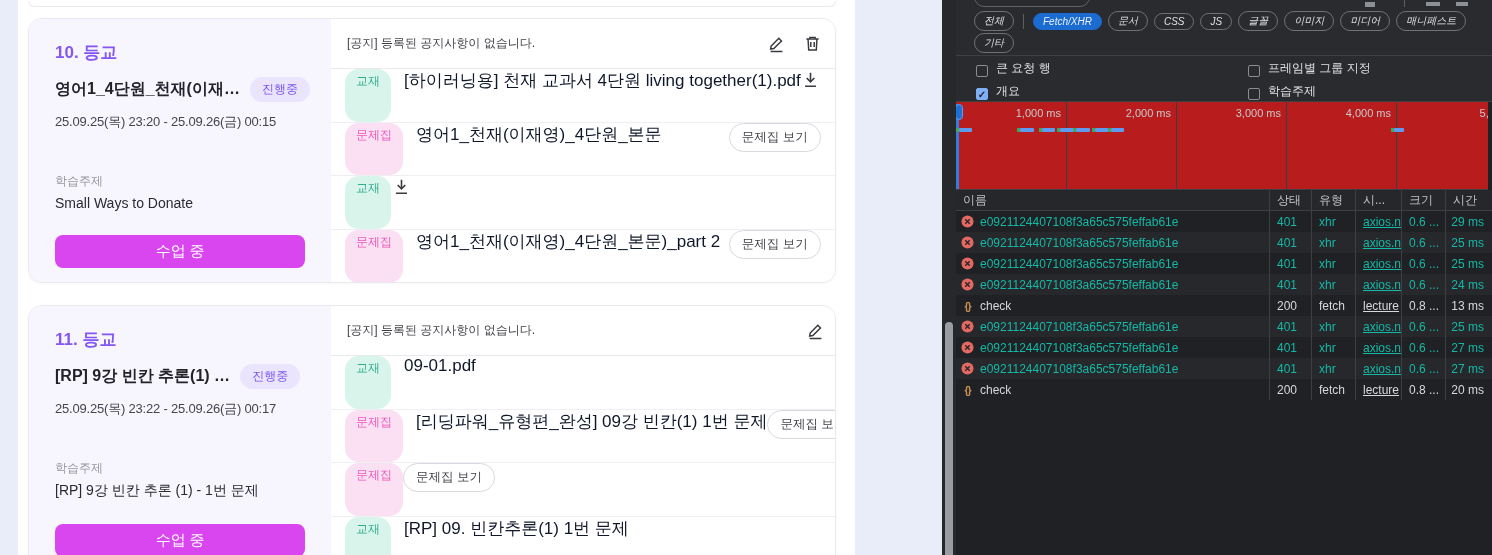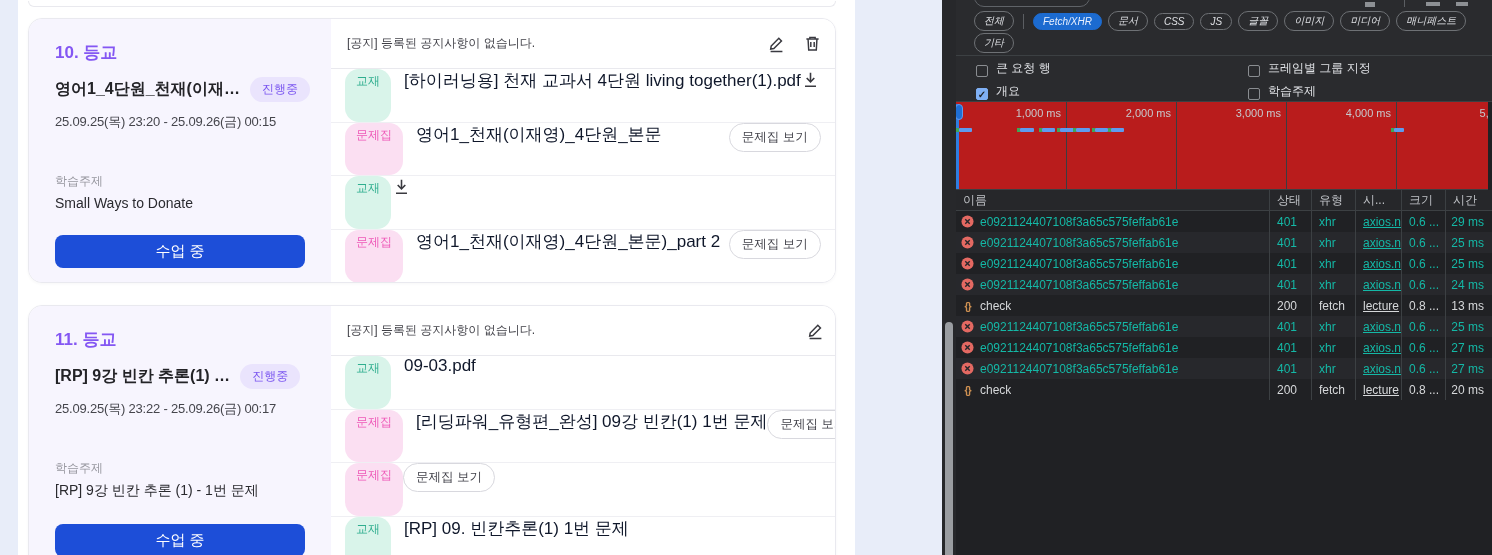--- a/index.html
+++ b/index.html
@@ -16,21 +16,21 @@
   .card-left { width:302px; background:#f7f5fe; padding:22px 26px 0 26px; flex:none; }
   .card-right { flex:1; background:#fff; display:flex; flex-direction:column; position:relative; }
   .card-order { font-size:17px; font-weight:700; color:#8457f3; }
   .title-row { display:flex; align-items:center; margin-top:13px; gap:10px; }
   .card-title { font-size:16px; font-weight:700; color:#232327; white-space:nowrap; }
   .status-badge { background:#eae4fd; color:#7a55f0; font-size:12px; padding:4px 12px; border-radius:13px; white-space:nowrap; }
   .card-period { margin-top:11px; font-size:13px; color:#45454c; letter-spacing:-.2px; }
   .topic-label { margin-top:42px; font-size:12px; color:#97979f; }
   .topic-text { margin-top:5px; font-size:14px; color:#2a2a2f; }
   .class-btn { margin-top:24px; width:100%; height:33px; border:none; border-radius:8px;
-    background:#1d4ed8; color:#fff; font-size:15px; font-family:Liberation Sans, sans-serif; cursor:pointer; }
+    background:#d946ef; color:#fff; font-size:15px; font-family:Liberation Serif, serif; cursor:pointer; }
   .notice-bar { height:50px; border-bottom:1px solid #e9e9ee; display:flex; align-items:center; padding:0 24px 0 16px; flex:none; }
   .notice-text { font-size:12px; color:#3f3f46; flex:1; }
   .notice-icons { display:flex; gap:16px; align-items:center; }
   .icon-btn { width:20px; height:20px; cursor:pointer; display:inline-flex; align-items:center; justify-content:center; }
   .materials { position:relative; flex:1; overflow:hidden; }
   .mat-row { height:53.5px; display:flex; padding:0 26px 0 14px; border-bottom:1px solid #efeff3; }
   .mat-row:last-child { border-bottom:none; }
   .mat-badge { font-size:12px; padding:4px 11px; border-radius:14px; white-space:nowrap; flex:none; }
   .mat-badge.tb { background:#d9f4ea; color:#2fae8f; }
   .mat-badge.wb { background:#fbdff2; color:#ee59b8; }
@@ -193,21 +193,21 @@
               <path d="M4.8 4.8l.6 10.4h7.2l.6-10.4"></path>
               <path d="M7.4 7.6v4.8M10.6 7.6v4.8"></path>
             </svg>
           </span>
         </span>
       </div>
       <div class="materials">
         <div class="mat-rows">
   <div class="mat-row">
     <span class="mat-badge tb">교재</span>
-    <span class="mat-name">09-03.pdf</span>
+    <span class="mat-name">09-01.pdf</span>
     <span class="mat-action">
   <span class="icon-btn">
     <svg width="19" height="19" viewBox="0 0 18 18" fill="none" stroke="#3a3a40" stroke-width="1.5">
       <path d="M9 2.5v8"></path>
                       <path d="M5.4 7.6L9 11.2l3.6-3.6"></path>
                       <path d="M3.8 15.4h10.4"></path>
     </svg>
   </span>
 </span>
   </div>

